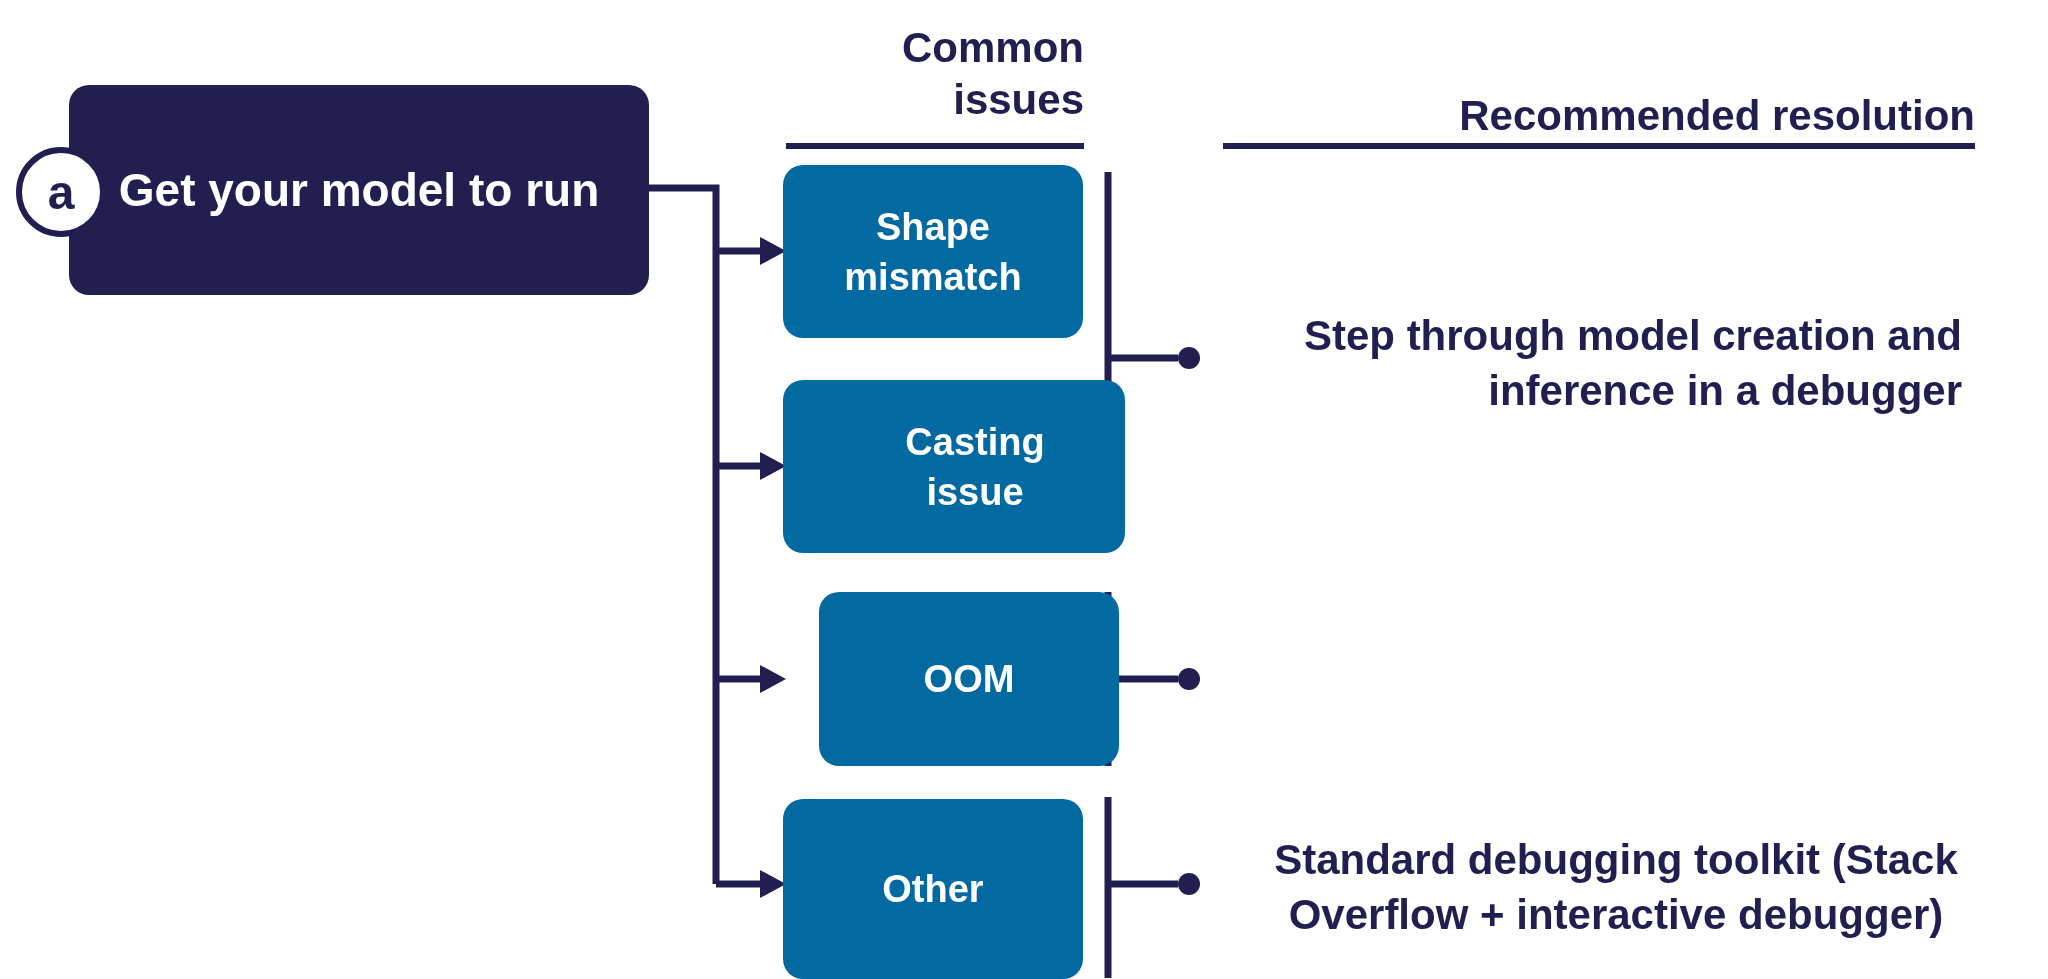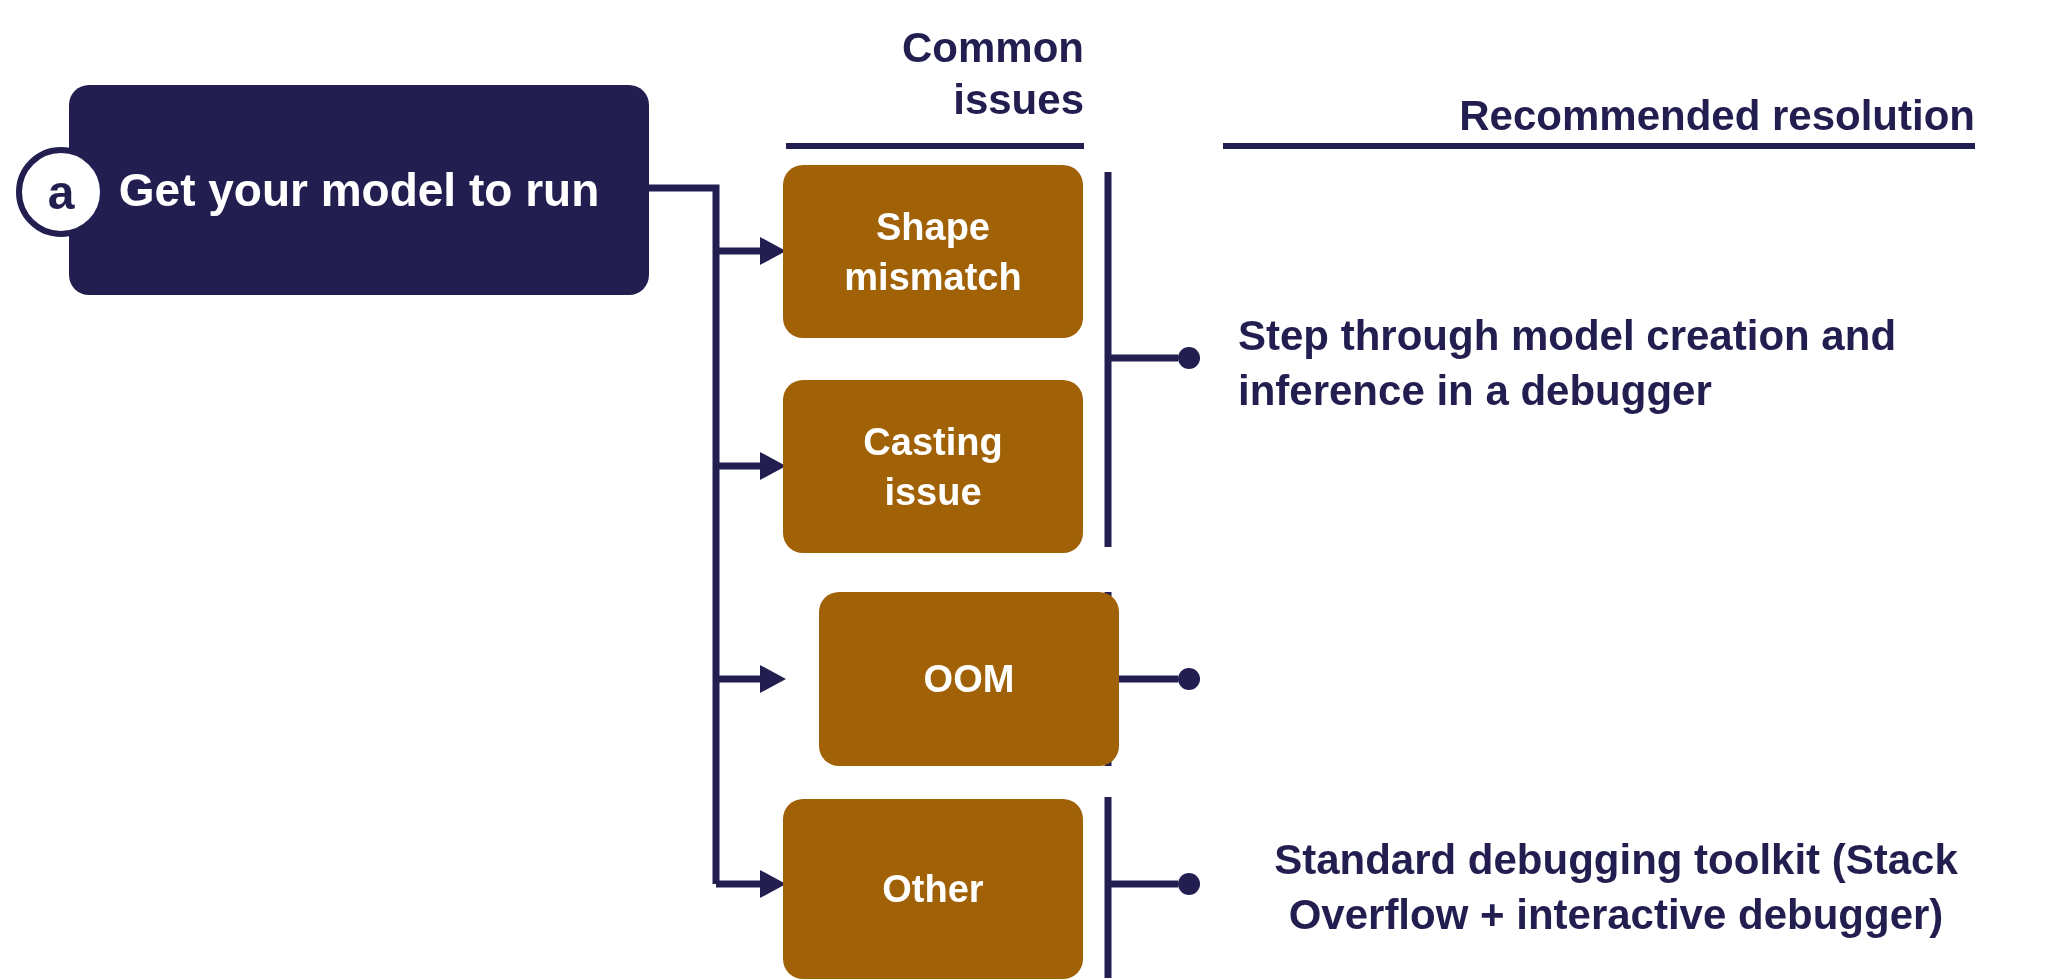--- a/index.html
+++ b/index.html
@@ -36,35 +36,35 @@
   }
   .header-issues { left: 786px; top: 22px; width: 298px; }
   .header-resolution { left: 1223px; top: 90px; width: 752px; }
   .underline { background: #231e50; height: 6px; }
   .underline-issues { left: 786px; top: 143px; width: 298px; }
   .underline-resolution { left: 1223px; top: 143px; width: 752px; }
 
   
   .issue-box {
     left: 783px; width: 300px;
-    background: #a16207; border-radius: 20px;
+    background: #0369a1; border-radius: 20px;
     display: flex; align-items: center; justify-content: center;
     color: #ffffff; font-weight: bold; font-size: 38px; line-height: 50px;
     text-align: center; z-index: 1;
   }
   .issue-0 { top: 165px; height: 173px; }
-  .issue-1 { top: 380px; height: 173px; }
+  .issue-1 { top: 380px; height: 173px; padding-left: 42px; }
   .issue-2 { top: 592px; height: 174px; margin-left: 36px; }
   .issue-3 { top: 799px; height: 180px; }
 
   
   .resolution {
     color: #231e50; font-weight: bold; font-size: 42px; line-height: 55px;
   }
-  .res-0 { left: 1238px; top: 308px; width: 724px; text-align: left; }
+  .res-0 { left: 1238px; top: 308px; width: 724px; text-align: right; }
   .res-1 { left: 1236px; top: 634px; width: 740px; text-align: left; }
   .res-2 { left: 1236px; top: 832px; width: 760px; text-align: center; }
 
   
   #connectors { left: 0; top: 0; width: 2048px; height: 979px; z-index: 0; }
   #connectors path { stroke: #231e50; stroke-width: 7px; fill: none; }
   #connectors polygon, #connectors circle { fill: #231e50; stroke: none; }
 </style>
 </head>
 <body>

